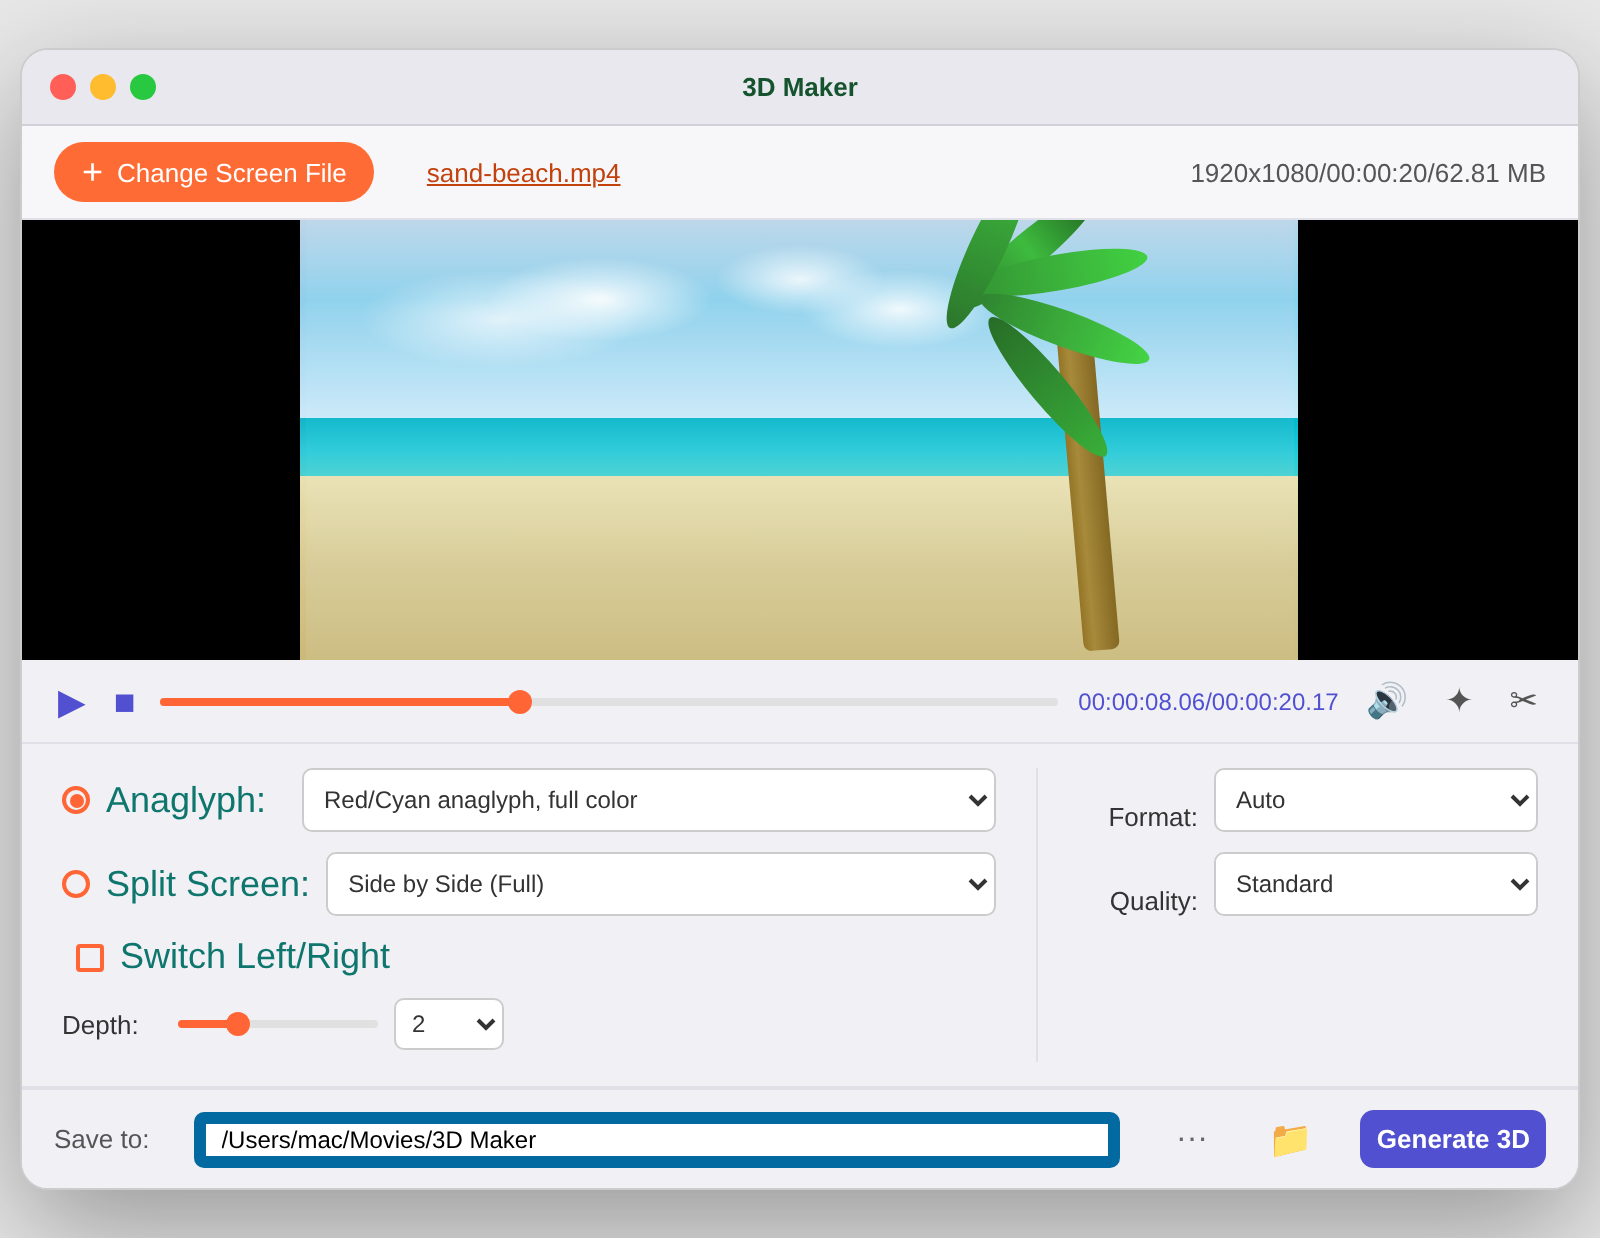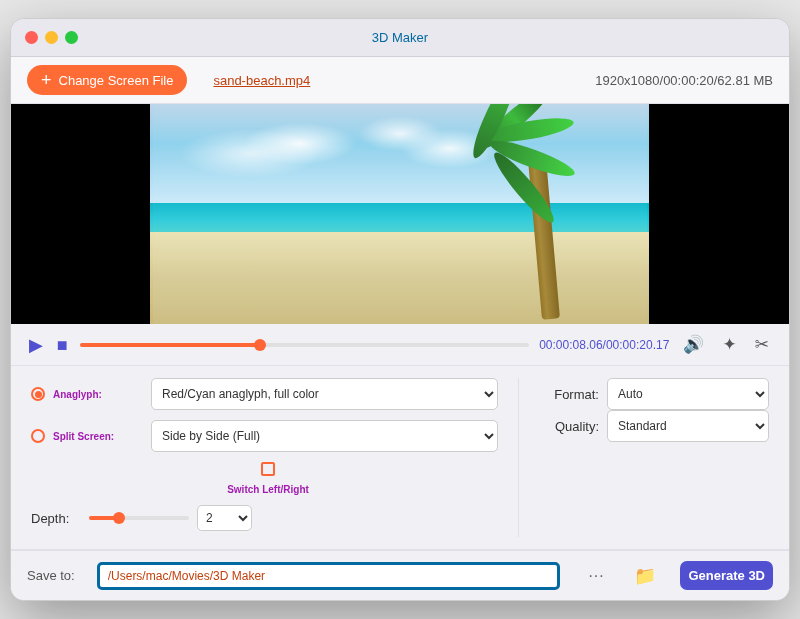--- a/index.html
+++ b/index.html
@@ -38,22 +38,22 @@
       width: 13px;
       height: 13px;
       border-radius: 50%;
       cursor: pointer;
     }
     .tb-close { background: #ff5f57; }
     .tb-minimize { background: #febc2e; }
     .tb-maximize { background: #28c840; }
     .titlebar-title {
       font-size: 13px;
-      font-weight: 400;
-      color: #0369a1;
+      font-weight: 700;
+      color: #14532d;
     }
     .toolbar {
       background: #f7f7fa;
       padding: 8px 16px;
       display: flex;
       align-items: center;
       gap: 16px;
       border-bottom: 1px solid #e0e0e8;
     }
     .change-source-btn {
@@ -280,24 +280,23 @@
     .settings-right {
       width: 230px;
     }
     .setting-row {
       display: flex;
       align-items: center;
       margin-bottom: 10px;
       gap: 8px;
     }
     .setting-label {
-      font-size: 10px;
-      color: #a21caf;
+      font-size: 18px;
+      color: #0f766e;
       min-width: 90px;
-      font-weight: bold;
     }
     .radio-dot {
       width: 14px;
       height: 14px;
       border-radius: 50%;
       border: 2px solid #ff6535;
       display: flex;
       align-items: center;
       justify-content: center;
       flex-shrink: 0;
@@ -372,21 +371,22 @@
       border: 1px solid #ccc;
       border-radius: 5px;
       background: white;
       font-size: 12px;
       padding: 0 4px;
       color: #333;
       cursor: pointer;
     }
     .format-quality-row {
       display: flex;
-      align-items: center;
+      align-items: flex-end;
+      margin-bottom: 10px;
       gap: 8px;
     }
     .fq-label {
       font-size: 13px;
       color: #333;
       min-width: 60px;
       text-align: right;
     }
     
     .bottom-bar {
@@ -398,26 +398,26 @@
       border-top: 1px solid #e0e0e8;
     }
     .save-label {
       font-size: 13px;
       color: #555;
       white-space: nowrap;
     }
     .save-path {
       flex: 1;
       height: 28px;
-      border: 3px solid #0369a1;
+      border: 6px solid #0369a1;
       border-radius: 5px;
       background: white;
       font-size: 12px;
       padding: 0 8px;
-      color: #c2410c;
+      color: #000000;
     }
     .dots-btn {
       background: none;
       border: none;
       cursor: pointer;
       font-size: 16px;
       color: #666;
       padding: 2px 6px;
     }
     .folder-btn {
@@ -535,21 +535,21 @@
         <div class="radio-dot"></div>
         <span class="setting-label">Split Screen:</span>
         <select class="setting-select">
           <option>Side by Side (Full)</option>
           <option>Side by Side (Half)</option>
           <option>Top and Bottom (Full)</option>
           <option>Top and Bottom (Half)</option>
         </select>
       </div>
 
-      <div class="setting-row" style="margin-left: 7px; margin-bottom: 10px; flex-direction: column;">
+      <div class="setting-row" style="margin-left: 7px; margin-bottom: 10px;">
         <div class="checkbox-sq"></div>
         <span class="setting-label" style="min-width: auto;">Switch Left/Right</span>
       </div>
 
       <div class="depth-row">
         <span class="depth-label">Depth:</span>
         <div class="depth-slider-container">
           <div class="depth-fill"></div>
           <div class="depth-thumb"></div>
         </div>

